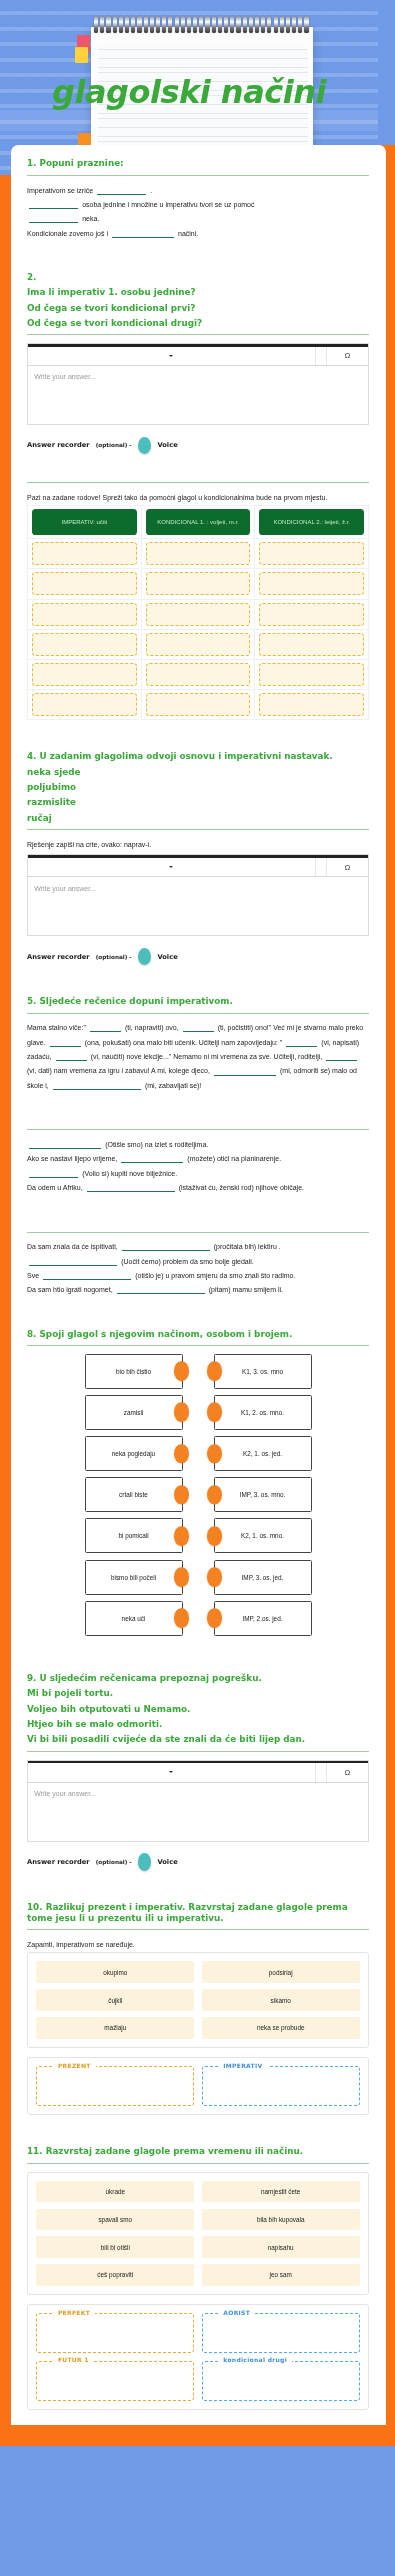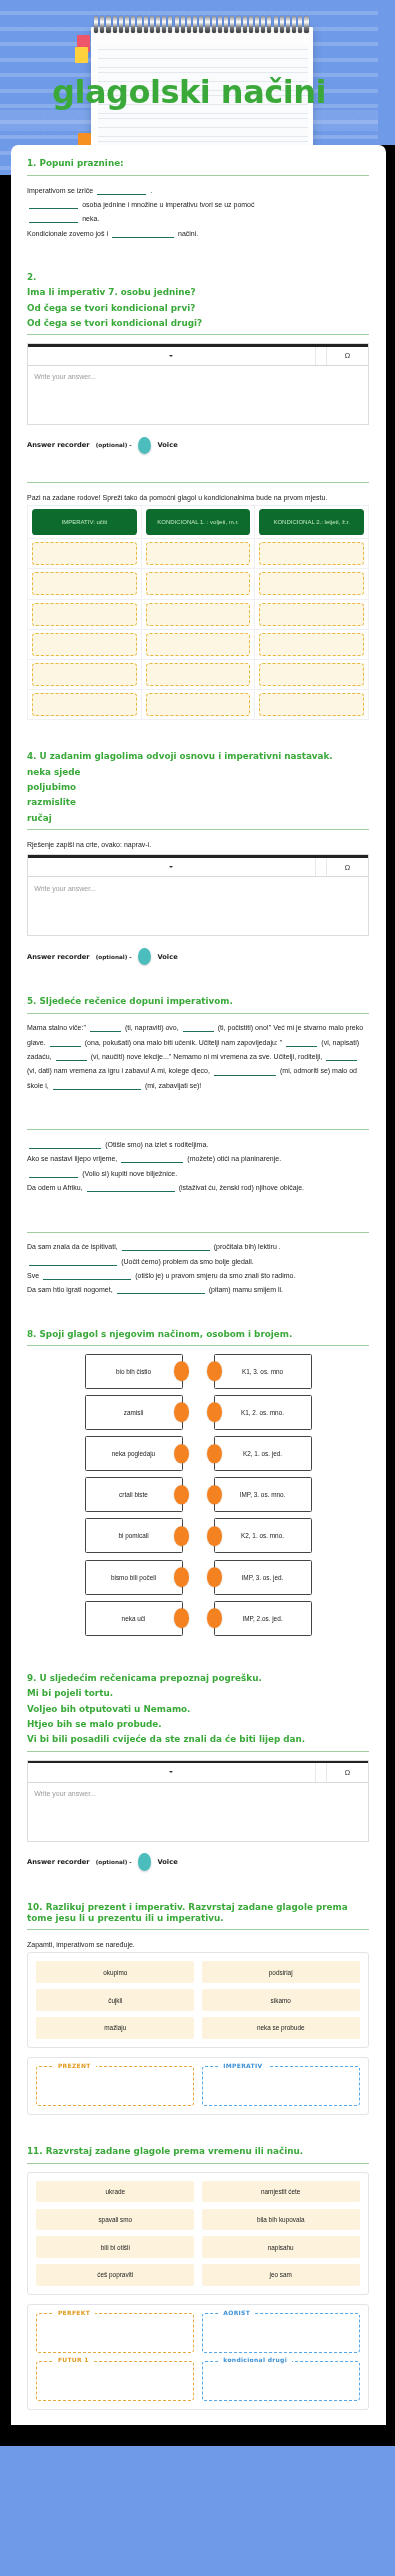--- a/index.html
+++ b/index.html
@@ -13,20 +13,21 @@
   
   .hero {
     position: relative;
     width: 378px;
     height: 175px;
     background:
       repeating-linear-gradient(to bottom, transparent 0 11.3px, rgba(255,255,255,.18) 11.3px 15.5px),
       repeating-linear-gradient(to right, transparent 0 13.4px, rgba(255,255,255,.0) 13.4px 17.5px),
       #6f9ae8;
     overflow: hidden;
+    font-style: italic;
   }
   .hero-dots {
     position: absolute; inset: 0;
     background-image:
       radial-gradient(rgba(255,255,255,.35) 0.6px, transparent 0.7px);
     background-size: 17.5px 17.5px;
   }
   .hero-dots::after{
     content:"";
     position:absolute; inset:0;
@@ -76,21 +77,21 @@
     line-height: 1;
     font-weight: 800;
     color:#3aa93a;
     letter-spacing:-0.5px;
     z-index: 4;
     font-family: "DejaVu Sans", sans-serif;
   }
 
   
   .sheet-wrap {
-    background:#000000;
+    background:#f97316;
     padding: 0 0 20.6px 0;
   }
   .card {
     background:#ffffff;
     width: 375px;
     margin: 0 auto;
     padding: 13.4px 16.5px 15.5px 16.5px;
   }
   .card.first { border-radius: 7.2px 7.2px 0 0; margin-top: -30px; position:relative; z-index:5; }
 
@@ -317,21 +318,21 @@
     </p>
     <p class="txt">
       <span>Kondicionale zovemo još i</span>
       <span class="blank w120"></span>
       <span>načini.</span>
     </p>
 
     <div class="spacer-lg"></div>
 
     <h2 class="q">2.</h2>
-    <h2 class="q">Ima li imperativ 7. osobu jednine?</h2>
+    <h2 class="q">Ima li imperativ 1. osobu jednine?</h2>
     <h2 class="q">Od čega se tvori kondicional prvi?</h2>
     <h2 class="q">Od čega se tvori kondicional drugi?</h2>
     <div class="rule"></div>
 
     <div class="editor">
       <div class="toolbar-top"></div>
       <div class="toolbar">
         <div class="tb-cell">
             <span class="caret"></span>
           </div>
@@ -607,21 +608,21 @@
           <span class="dot"></span>
           <span>IMP, 2.os. jed.</span>
         </div>
     </div>
 
     <div class="spacer-lg"></div>
 
     <h2 class="q">9. U sljedećim rečenicama prepoznaj pogrešku.</h2>
     <h2 class="q">Mi bi pojeli tortu.</h2>
     <h2 class="q">Voljeo bih otputovati u Nemamo.</h2>
-    <h2 class="q">Htjeo bih se malo probude.</h2>
+    <h2 class="q">Htjeo bih se malo odmoriti.</h2>
     <h2 class="q">Vi bi bili posadili cvijeće da ste znali da će biti lijep dan.</h2>
     <div class="rule"></div>
 
     <div class="editor">
       <div class="toolbar-top"></div>
       <div class="toolbar">
         <div class="tb-cell">
             <span class="caret"></span>
           </div>
         <div class="tb-cell narrow"></div>

